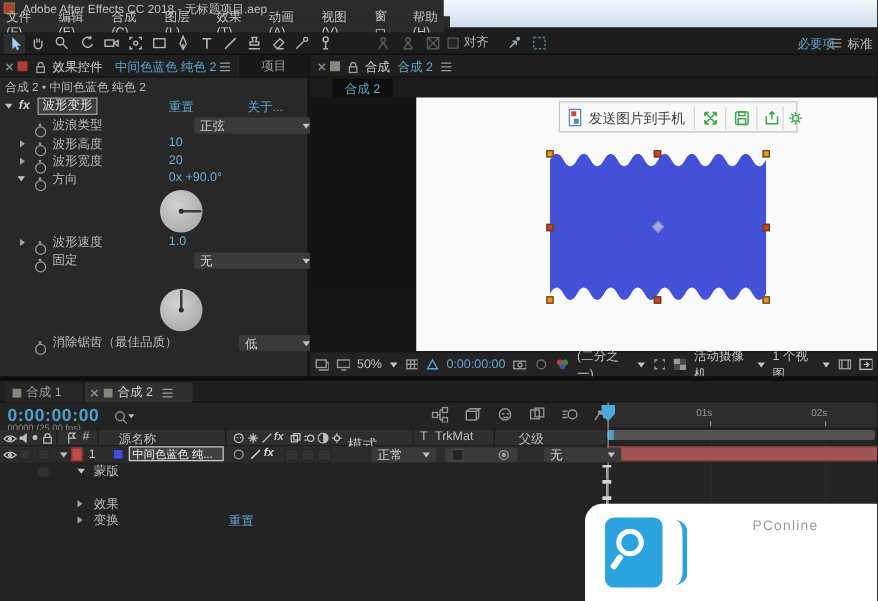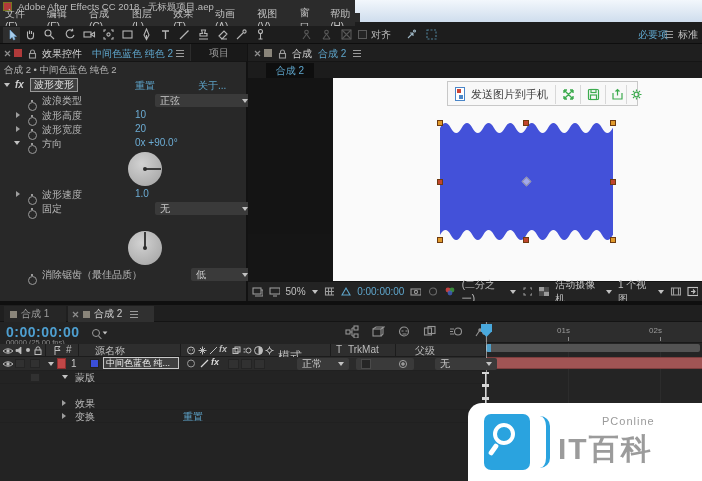--- a/index.html
+++ b/index.html
@@ -580,16 +580,15 @@
     </div>
   </div>
 
   <div class="abs" style="left:468px;top:403px;width:234px;height:78px;background:#ffffff;border-radius:14px 0 0 0;">
     <div class="abs" style="left:16px;top:11px;width:46px;height:56px;background:#2aa3df;border-radius:7px;">
       <div style="position:absolute;left:9px;top:9px;width:22px;height:22px;border:4px solid #ffffff;border-radius:50%;box-sizing:border-box;"></div>
       <div style="position:absolute;left:7px;top:29px;width:5px;height:13px;background:#ffffff;transform:rotate(35deg);border-radius:2px;"></div>
     </div>
     <div class="abs" style="left:66px;top:13px;width:12px;height:52px;border-right:4px solid #2aa3df;border-radius:0 10px 10px 0;"></div>
     <span class="abs" style="left:92px;top:12px;font-size:11px;color:#9a9a9a;letter-spacing:1px;margin-left:42px;">PConline</span>
-    <span class="abs" style="left:90px;top:26px;font-size:30px;font-weight:bold;color:#9b9b9b;letter-spacing:2px;">IT百科</span>
   </div>
 
 </div>
 
 </body></html>

